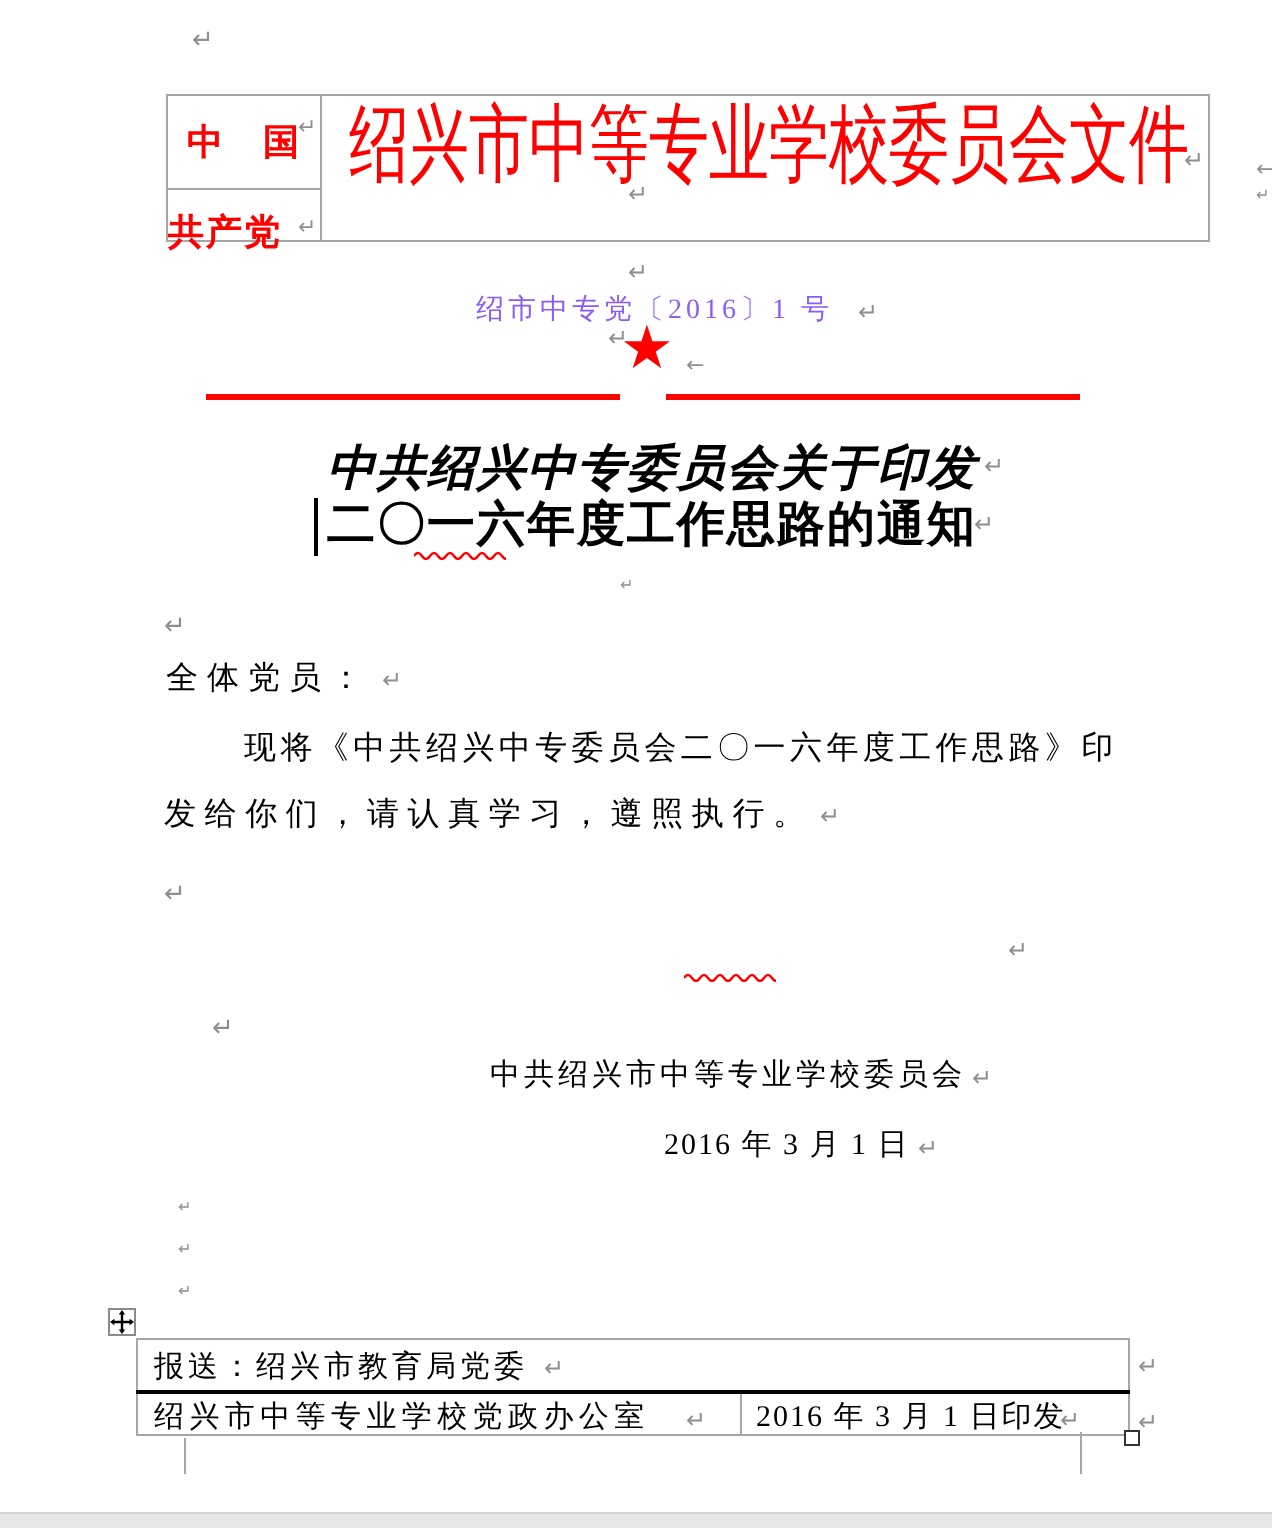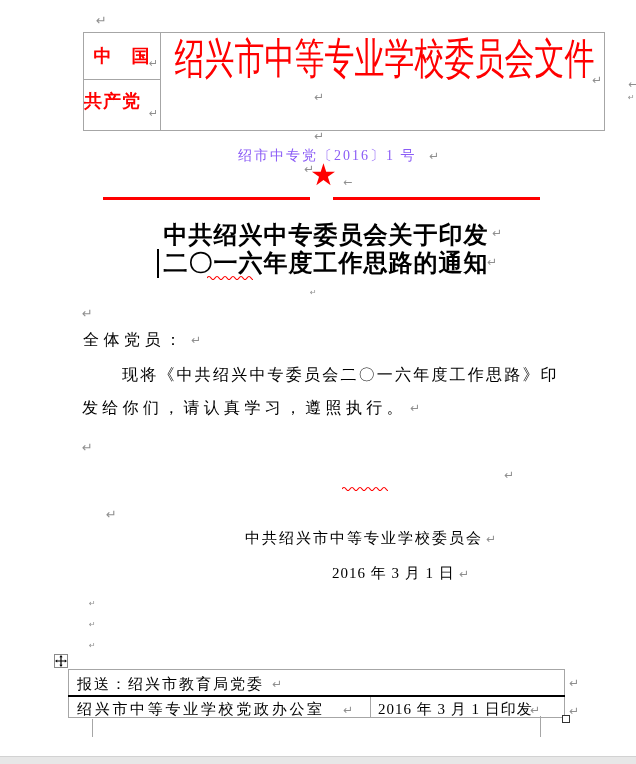--- a/index.html
+++ b/index.html
@@ -10,21 +10,21 @@
   }
   .page{position:relative;width:636px;height:764px;background:#fff;overflow:hidden;}
   
   .pm{
     position:absolute;color:#8f8f8f;
     font-family:"DejaVu Sans",sans-serif;
     font-size:12px;line-height:1;user-select:none;
   }
   
   .head-table{
-    position:absolute;left:83px;top:32px;width:522px;height:99px;
+    position:absolute;left:83px;top:47px;width:522px;height:74px;
     border:1px solid #a6a6a6;box-sizing:border-box;
   }
   .head-left{
     position:absolute;left:0;top:0;width:77px;height:100%;
     border-right:1px solid #a6a6a6;box-sizing:border-box;
   }
   .head-left-row1{
     position:absolute;left:0;top:0;width:100%;height:47px;
     border-bottom:1px solid #a6a6a6;box-sizing:border-box;
     display:flex;align-items:center;justify-content:center;
@@ -110,21 +110,21 @@
 
   <div class="doc-number">绍市中专党〔2016〕1 号</div>
   <span class="pm" style="left:429px;top:150px;">↵</span>
 
   <span class="pm" style="left:304px;top:163px;">↵</span>
   <span class="star">★</span>
   <span class="pm fs11" style="left:343px;top:177px;">←</span>
   <div class="redline" style="left:103px;width:207px;"></div>
   <div class="redline" style="left:333px;width:207px;"></div>
 
-  <div class="title-line" style="top:221px;">中共绍兴中专委员会关于印发</div>
+  <div class="title-line" style="top:221px;font-style:italic;">中共绍兴中专委员会关于印发</div>
   <span class="pm" style="left:492px;top:227px;">↵</span>
   <div class="title-line" style="top:249px;">二〇一六年度工作思路的通知</div>
   <span class="pm" style="left:487px;top:256px;">↵</span>
   <div class="cursor"></div>
   <svg class="squiggly" style="left:207px;top:275px;" width="46" height="5" viewBox="0 0 46 5">
     <path d="M0 3 Q2 0 4 3 T8 3 T12 3 T16 3 T20 3 T24 3 T28 3 T32 3 T36 3 T40 3 T44 3 T48 3" fill="none" stroke="#ff0000" stroke-width="1.2"></path>
   </svg>
 
   <span class="pm tiny" style="left:310px;top:289px;">↵</span>
   <span class="pm fs13" style="left:82px;top:307px;">↵</span>

